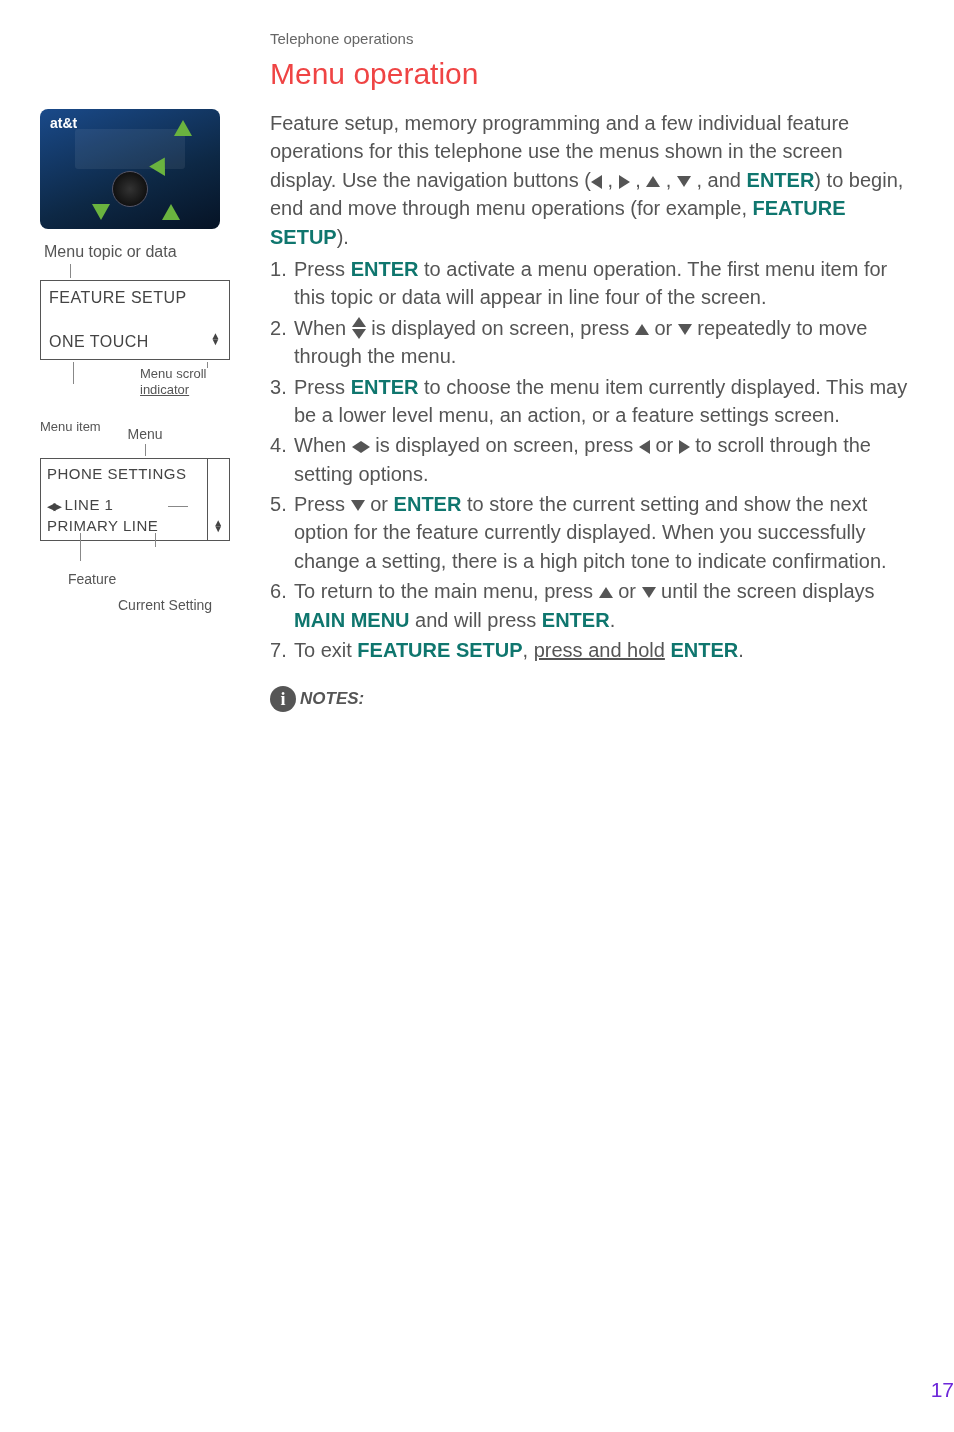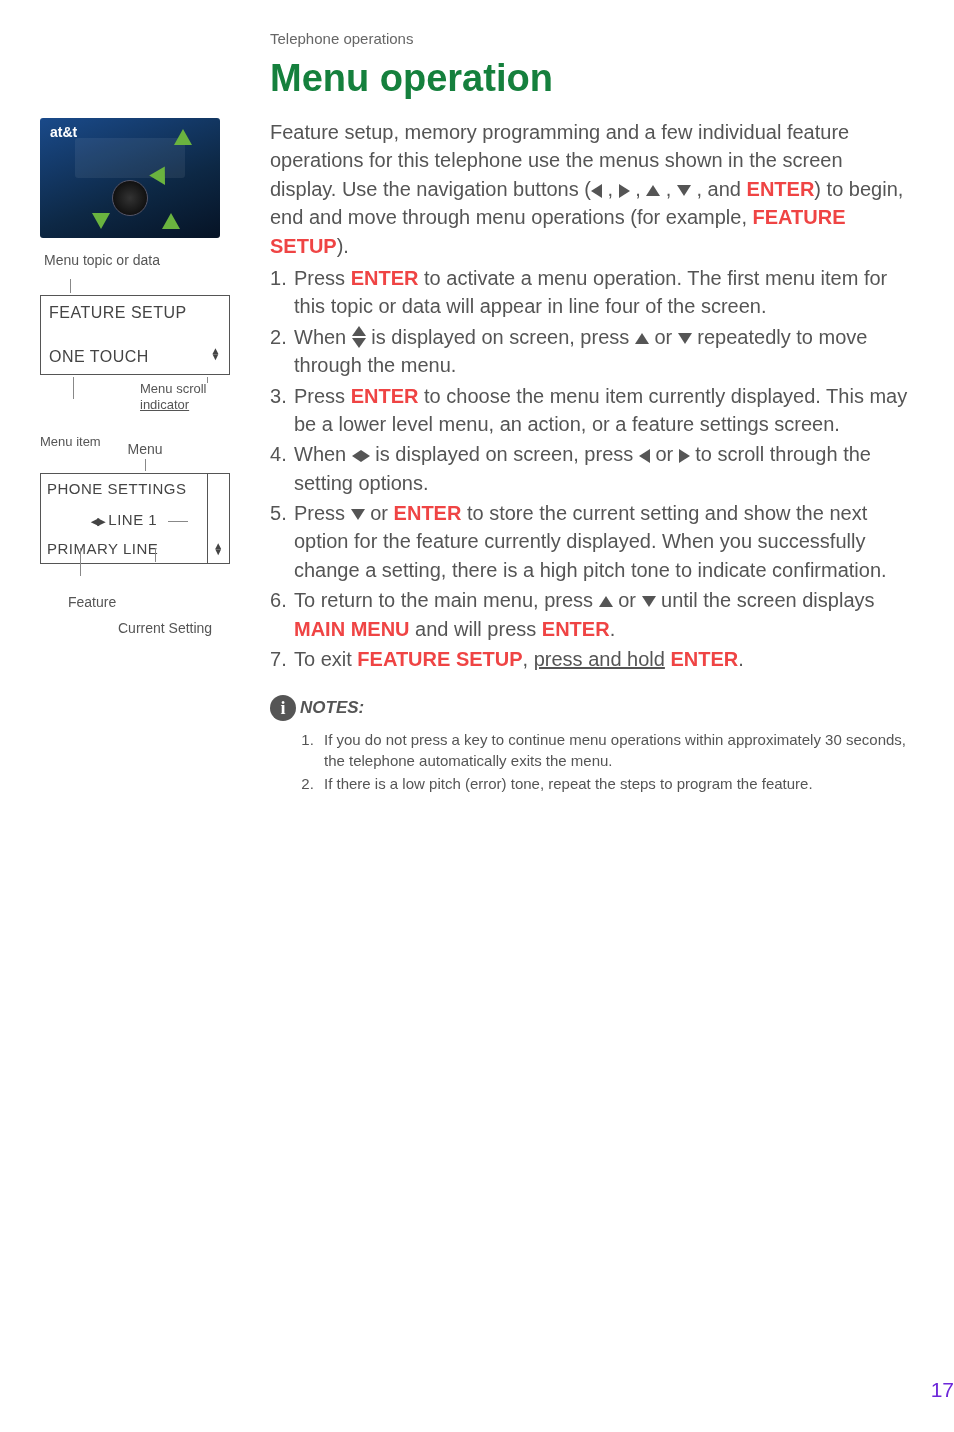--- a/index.html
+++ b/index.html
@@ -12,25 +12,25 @@
     position: relative;
     padding: 30px 40px 0 40px;
   }
   .crumb {
     font-size: 15px;
     margin-left: 230px;
     margin-bottom: 10px;
     color: #666;
   }
   .title {
-    font-size: 38px;
-    font-weight: 700;
+    font-size: 30px;
+    font-weight: 400;
     margin-left: 230px;
     margin-bottom: 18px;
-    color: #15803d;
+    color: #ef4444;
   }
   .columns {
     display: flex;
     align-items: flex-start;
   }
   .left {
     width: 210px;
     flex-shrink: 0;
     font-size: 13px;
     color: #555;
@@ -39,21 +39,21 @@
     flex: 1;
     font-size: 20px;
     line-height: 1.42;
     color: #555;
     padding-left: 20px;
   }
   .phone-img {
     width: 180px;
     height: 120px;
     background: linear-gradient(160deg, #1a4a8a 0%, #0d2845 60%, #061325 100%);
-    border-radius: 3px;
+    border-radius: 8px;
     position: relative;
     margin-bottom: 14px;
     overflow: hidden;
   }
   .phone-img .att {
     position: absolute;
     top: 6px; left: 10px;
     color: #fff;
     font-weight: bold;
     font-size: 14px;
@@ -76,22 +76,22 @@
   .phone-img .arrow-green {
     position: absolute;
     width: 0; height: 0;
   }
   .ag1 { top: 11px; left: 134px; border-left: 9px solid transparent; border-right: 9px solid transparent; border-bottom: 16px solid #6ab33f; }
   .ag2 { top: 52px; left: 112px; border-left: 9px solid transparent; border-right: 9px solid transparent; border-top: 16px solid #6ab33f; transform: rotate(-30deg); }
   .ag3 { top: 95px; left: 52px; border-left: 9px solid transparent; border-right: 9px solid transparent; border-top: 16px solid #6ab33f; }
   .ag4 { top: 95px; left: 122px; border-left: 9px solid transparent; border-right: 9px solid transparent; border-bottom: 16px solid #6ab33f; }
 
   .lbl-topic {
-    font-size: 14px;
-    margin-bottom: 11px;
+    font-size: 16px;
+    margin-bottom: 3px;
     margin-left: 4px;
   }
   .lbl-topic-line {
     width: 1px; height: 14px; background: #888; margin-left: 30px; margin-bottom: 2px;
   }
   .lcd {
     border: 1px solid #555;
     width: 190px;
     font-family: Arial, sans-serif;
     font-size: 16px;
@@ -131,21 +131,21 @@
     letter-spacing: 0.5px;
     color: #444;
     position: relative;
     display: flex;
   }
   .lcd2-left {
     flex: 1;
     padding: 6px 6px;
   }
   .lcd2-left .r1 { margin-bottom: 14px; }
-  .lcd2-left .r2 { margin-bottom: 12px; position: relative; text-align: center; }
+  .lcd2-left .r2 { margin-bottom: 4px; position: relative; }
   .lcd2-left .r3 { }
   .lcd2-right {
     width: 22px;
     border-left: 1px solid #555;
     display: flex;
     align-items: flex-end;
     justify-content: center;
     padding-bottom: 8px;
   }
   .lr-arrow { font-size: 11px; letter-spacing: -2px; }
@@ -229,21 +229,21 @@
 
   .pagenum {
     position: absolute;
     bottom: 30px;
     left: 0; right: 0;
     text-align: right;
     font-size: 21px;
     color: #6d28d9;
   }
   .underline { text-decoration: underline; }
-  b { font-weight: bold; color: #ef4444; }
+  b { font-weight: bold; color: #0f766e; }
 </style>
 </head>
 <body>
 
 <div class="crumb">Telephone operations</div>
 <div class="title">Menu operation</div>
 
 <div class="columns">
   <div class="left">
     <div class="phone-img">
@@ -332,20 +332,16 @@
       </li>
       <li>
         <span>To exit </span><b>FEATURE SETUP</b><span>, </span><span class="underline">press and hold</span><span> </span><b>ENTER</b>.
       </li>
     </ol>
 
     <div class="notes-head">
       <span class="info-icon">i</span>
       <span>NOTES:</span>
     </div>
-    <ol class="notes">
-      <li>If you do not press a key to continue menu operations within approximately 30 seconds, the telephone automatically exits the menu.</li>
-      <li>If there is a low pitch (error) tone, repeat the steps to program the feature.</li>
-    </ol>
   </div>
 </div>
 
 <div class="pagenum">17</div>
 
 </body></html>

